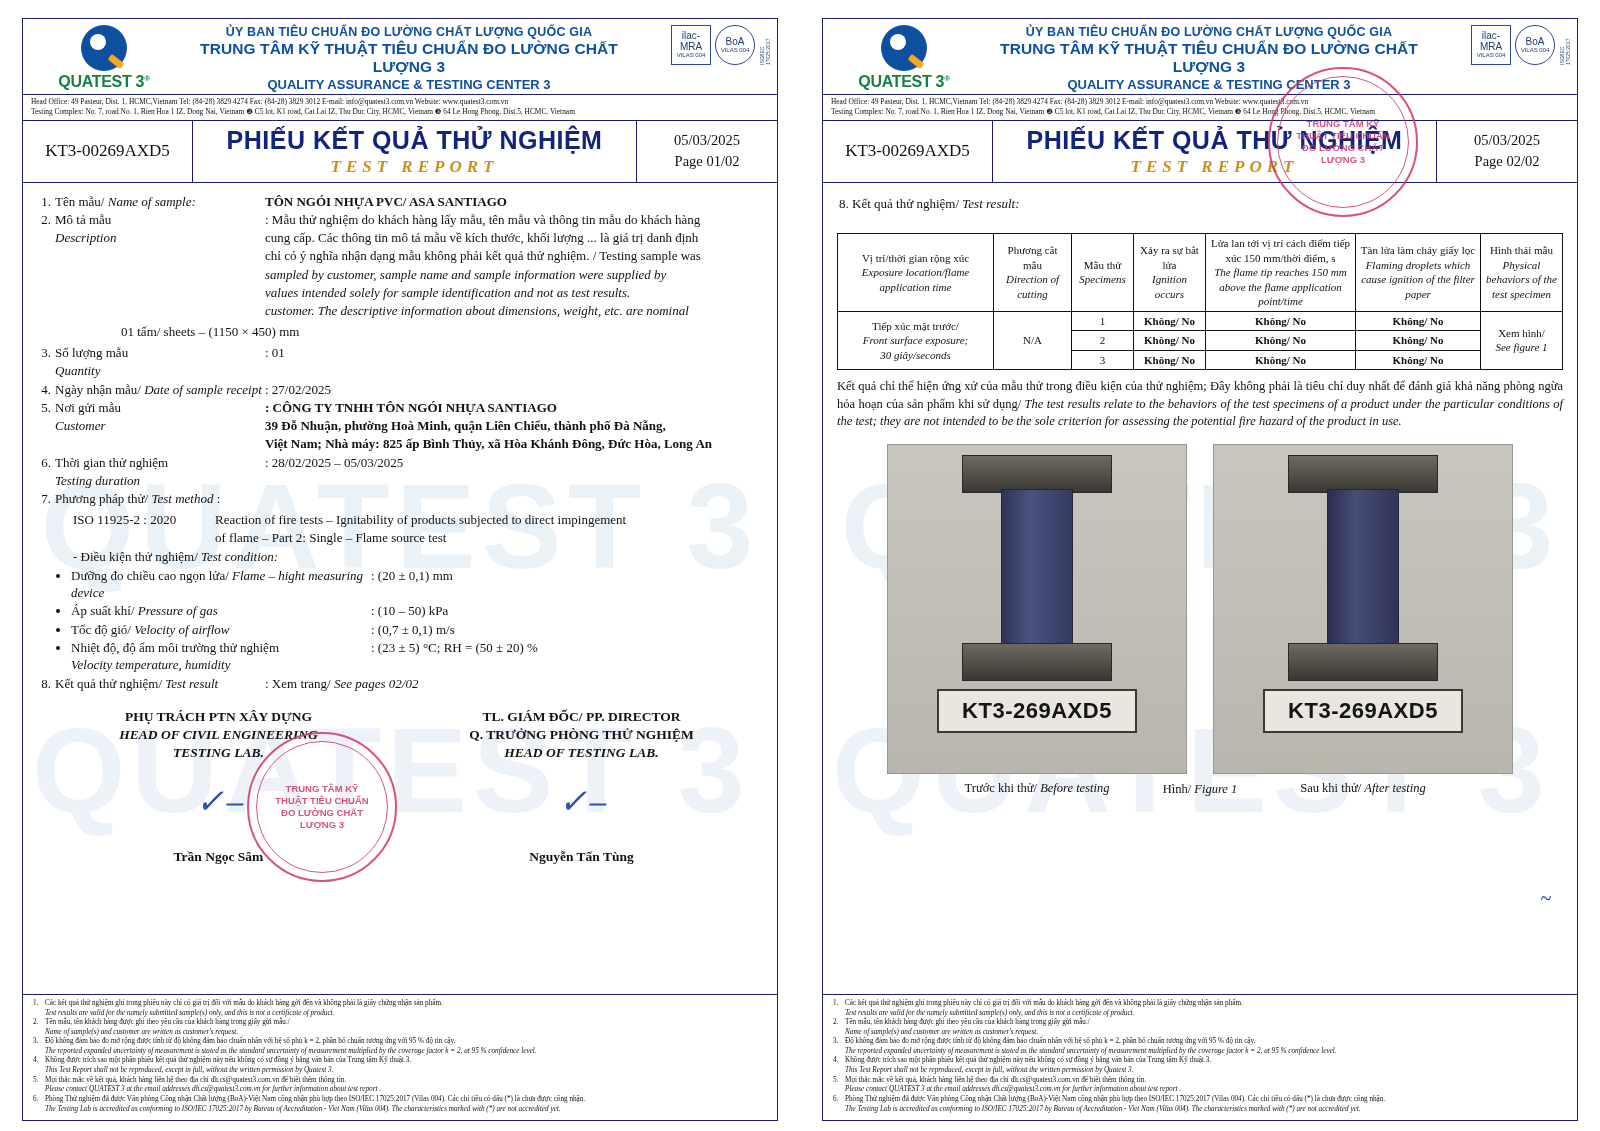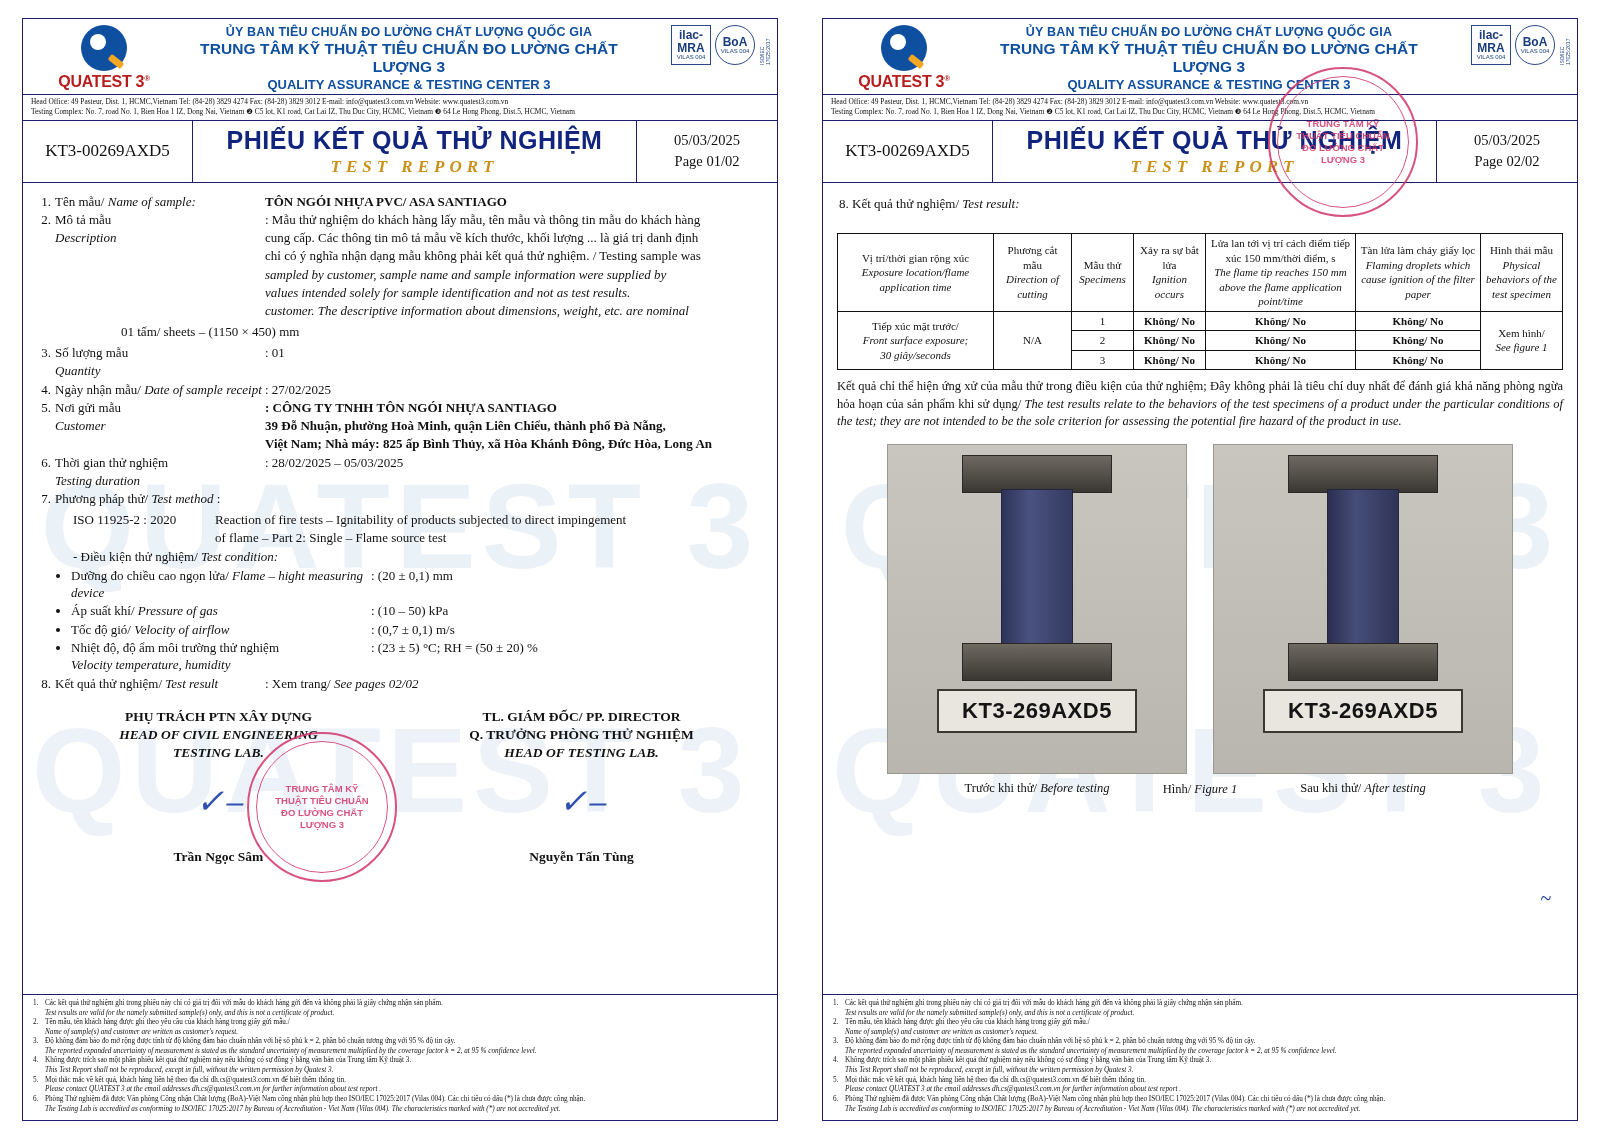--- a/index.html
+++ b/index.html
@@ -90,21 +90,21 @@
     position:absolute;
     width:16px; height:7px;
     background:#f5a623;
     right:3px; bottom:6px;
     transform:rotate(38deg);
     border-radius:2px;
   }
   .logo-name {
     font-family:"Liberation Sans", sans-serif;
     font-weight:bold; font-size:16px;
-    color:#b91c1c;
+    color:#15803d;
     letter-spacing:-0.3px;
     white-space:nowrap;
   }
   .logo-name sup { font-size:8px; }
   .hdr-center {
     flex:1 1 auto;
     text-align:center;
     padding:2px 4px 0 4px;
   }
   .hdr-l1 {
@@ -129,21 +129,21 @@
   }
   .mark {
     width:40px; height:40px;
     border:1px solid #2b4a8b;
     display:flex; flex-direction:column; align-items:center; justify-content:center;
     font-family:"Liberation Sans", sans-serif;
     font-size:6px; color:#1b3d7a; text-align:center;
     line-height:1.05;
     background:#fff;
   }
-  .mark .big { font-size:12px; font-weight:bold; }
+  .mark .big { font-size:10px; font-weight:normal; }
   .mark.round { border-radius:50%; }
   .mark-iso {
     font-size:5px; color:#1b3d7a;
     writing-mode:vertical-rl;
     transform:rotate(180deg);
     font-family:"Liberation Sans", sans-serif;
     height:40px;
     display:flex; align-items:center;
   }
   .contact {

